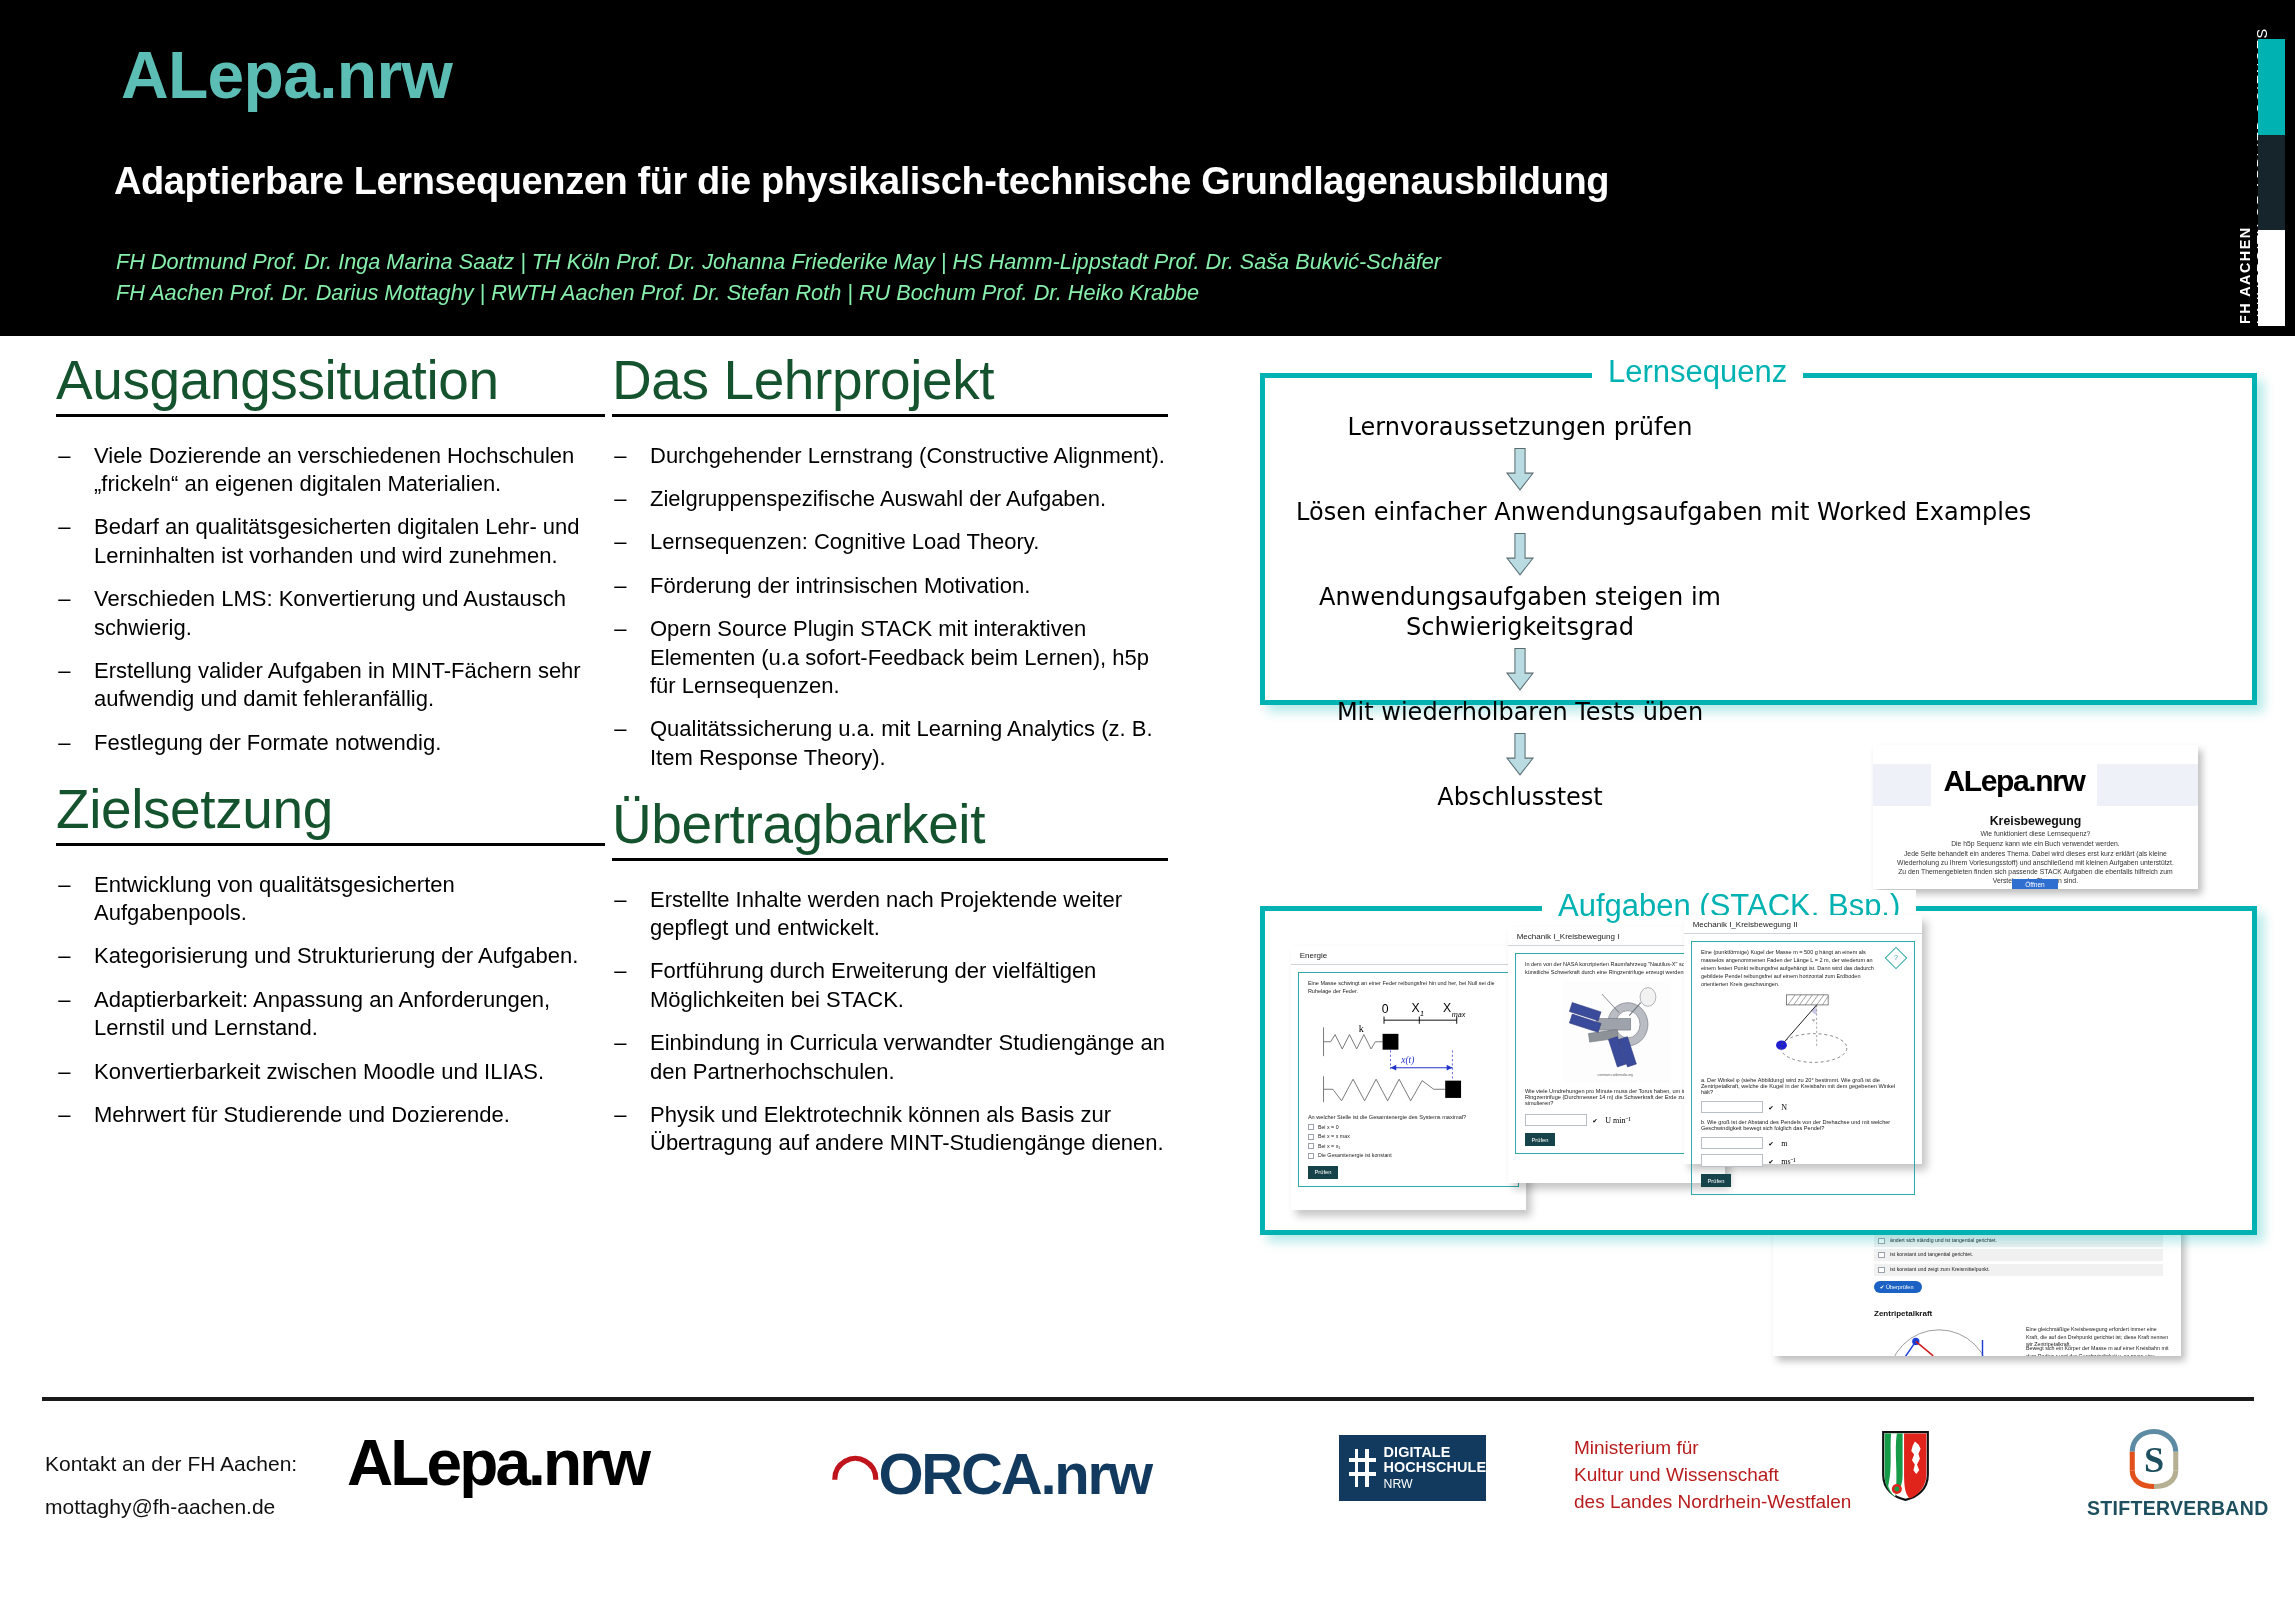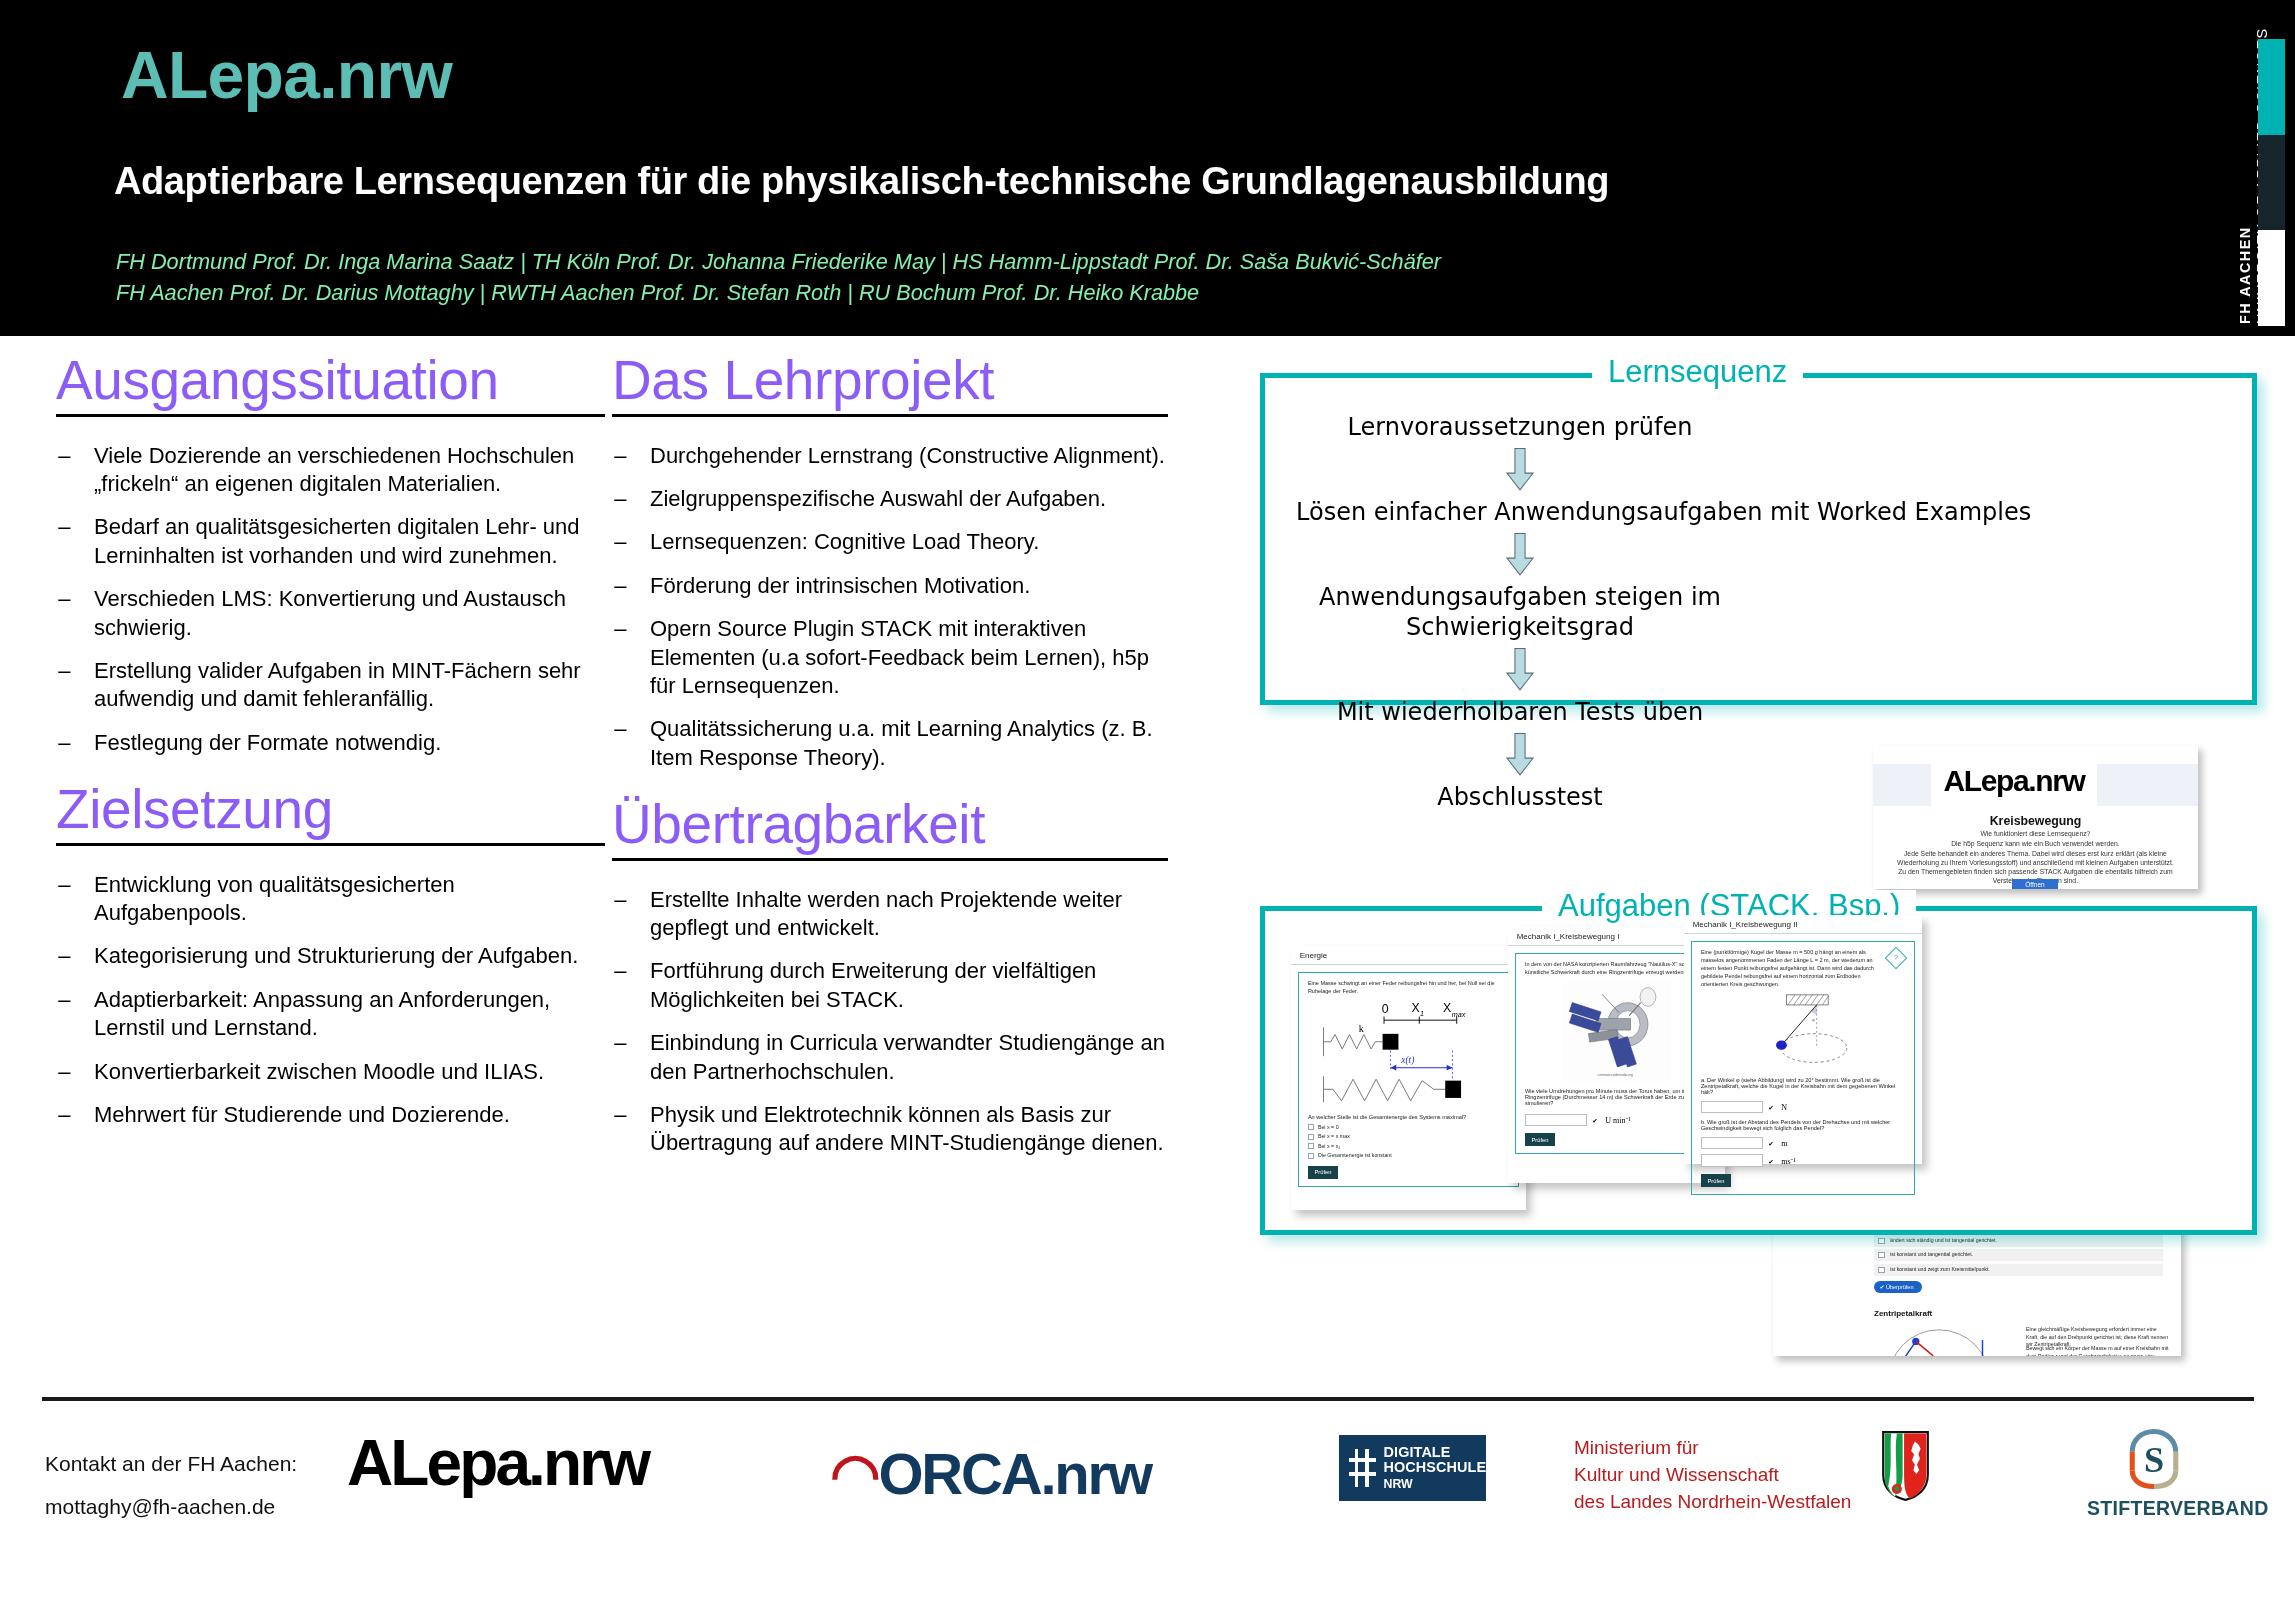--- a/index.html
+++ b/index.html
@@ -48,21 +48,21 @@
 
   
   .body-area { position:absolute; left:0; top:336px; width:2295px; height:1061px; background:#fff; }
 
   
   .col { position:absolute; top:16px; }
   .col-1 { left:56px; width:549px; }
   .col-2 { left:612px; width:556px; }
 
   .sec-title {
-    font-size:55px; font-weight:normal; color:#8b5cf6;
+    font-size:55px; font-weight:normal; color:#14532d;
     line-height:1.05; letter-spacing:-0.4px;
   }
   .sec-rule { border-bottom:3.6px solid #000; margin-top:4.3px; width:100%; }
 
   ul.bullets { list-style:none; margin-top:24.6px; }
   ul.bullets li {
     position:relative; padding-left:38px; margin-bottom:15px;
     font-size:22px; line-height:1.29; color:#000;
   }
   ul.bullets li .dash {
@@ -174,21 +174,21 @@
   .ft-alepa { position:absolute; left:347px; top:29px; font-size:64px; font-weight:bold; color:#000; letter-spacing:-2.9px; }
   .ft-orca { position:absolute; left:830px; top:43px; font-size:58px; font-weight:bold; color:#123a5e; letter-spacing:-2.2px; }
   .ft-orca .arc { color:#c0141c; }
   .ft-dhnrw {
     position:absolute; left:1339px; top:38px; width:147px; height:66px; background:#123a5e;
     color:#fff; display:flex; align-items:center; padding-left:10px; gap:7.2px;
   }
   .dh-hash { width:27.4px; height:38px; position:relative; flex:none; }
   .dh-hash i { position:absolute; background:#fff; }
   .dh-txt1 { font-size:14.4px; font-weight:bold; line-height:1.07; letter-spacing:0.1px; }
-  .dh-txt2 { font-size:12.3px; font-weight:bold; margin-top:1.4px; }
+  .dh-txt2 { font-size:12.3px; font-weight:normal; margin-top:1.4px; }
   .ft-min { position:absolute; left:1574px; top:38px; font-size:19px; color:#b91c1c; line-height:1.42; }
   .ft-nrw { position:absolute; left:1881px; top:33px; width:49px; height:72px; }
   .ft-stifter { position:absolute; left:2087px; top:30px; width:134px; text-align:center; }
   .sv-word { font-size:19.5px; font-weight:bold; color:#1d4f5e; letter-spacing:0.3px; margin-top:4.3px; }
 </style>
 </head>
 <body>
 
 <div class="header">
   <div class="hdr-logo-text">ALepa.nrw</div>

